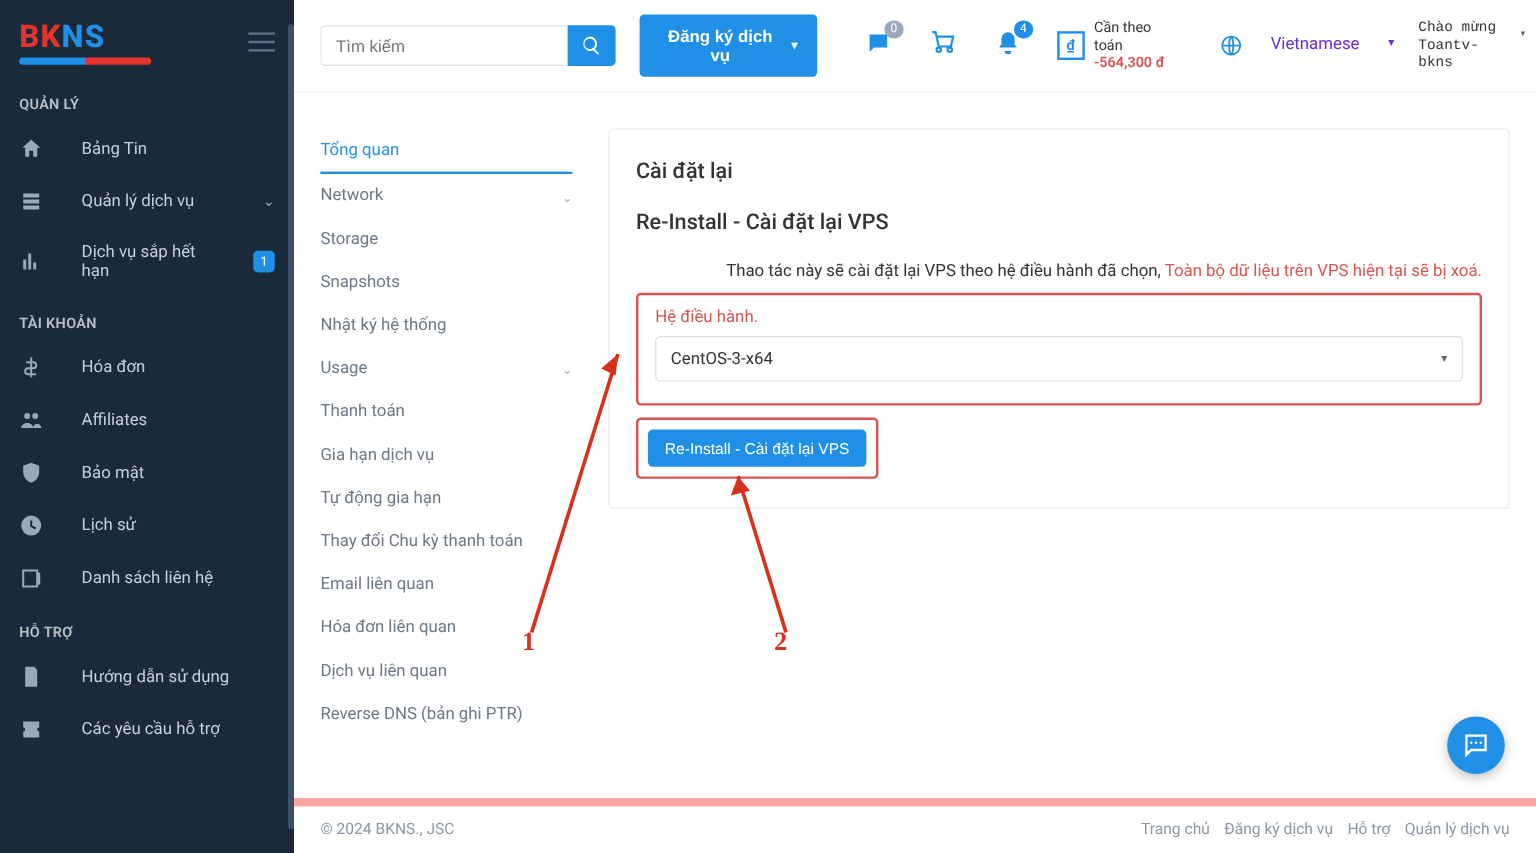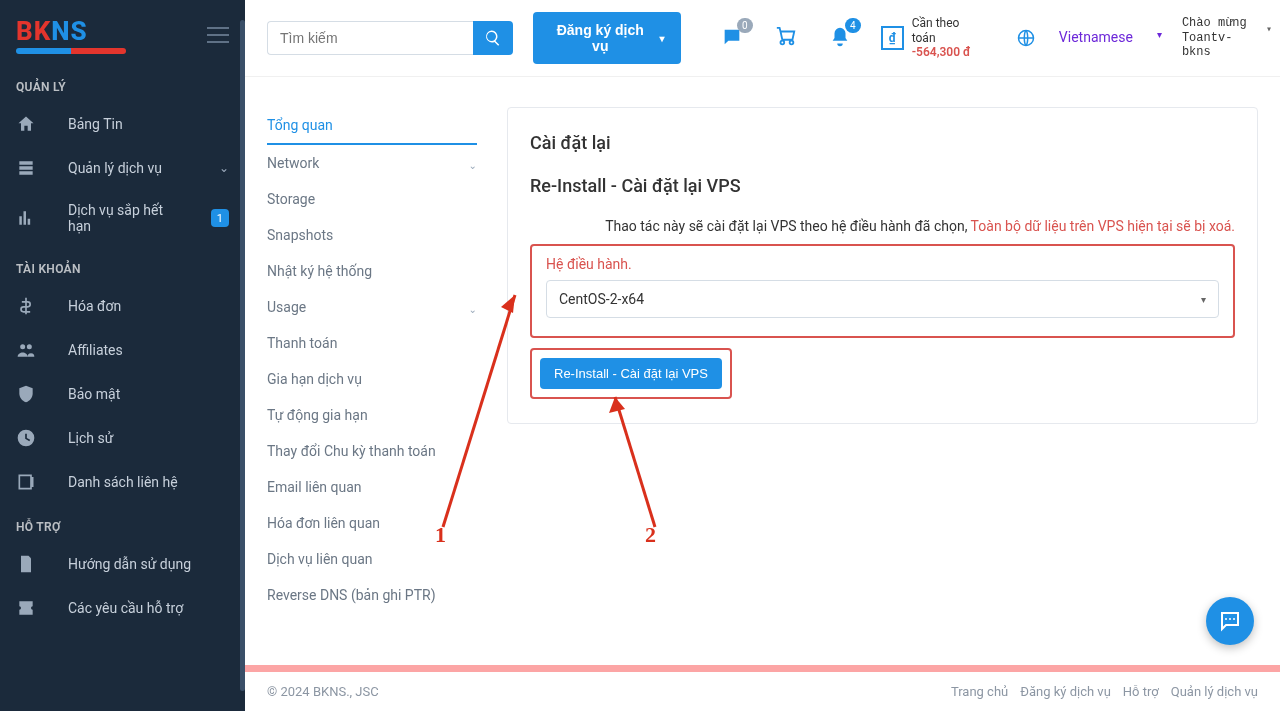--- a/index.html
+++ b/index.html
@@ -294,21 +294,21 @@
         <h2>Cài đặt lại</h2>
         <h3>Re-Install - Cài đặt lại VPS</h3>
         <p class="note-line">
           <span>Thao tác này sẽ cài đặt lại VPS theo hệ điều hành đã chọn,</span>
           <span class="warn">Toàn bộ dữ liệu trên VPS hiện tại sẽ bị xoá.</span>
         </p>
 
         <div class="os-box">
           <div class="os-label">Hệ điều hành.</div>
           <div class="os-select">
-            <span>CentOS-2-x64</span>
+            <span>CentOS-3-x64</span>
             <span class="tri">▾</span>
           </div>
         </div>
 
         <div class="reinstall-box">
           <button class="reinstall-btn">
             <span>Re-Install - Cài đặt lại VPS</span>
           </button>
         </div>
       </div>

